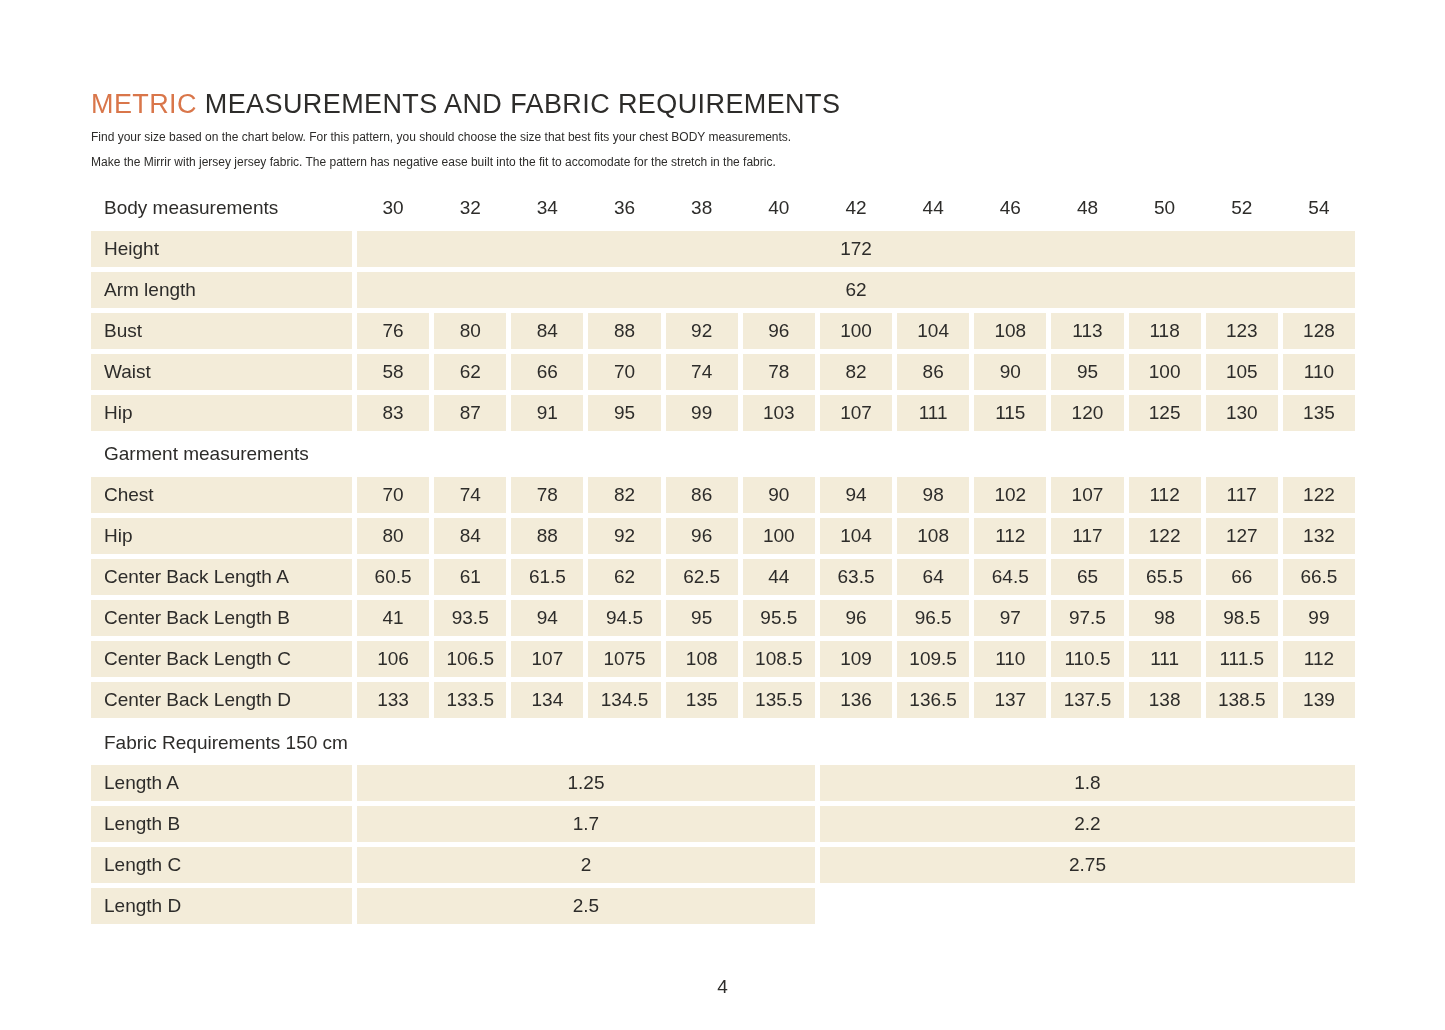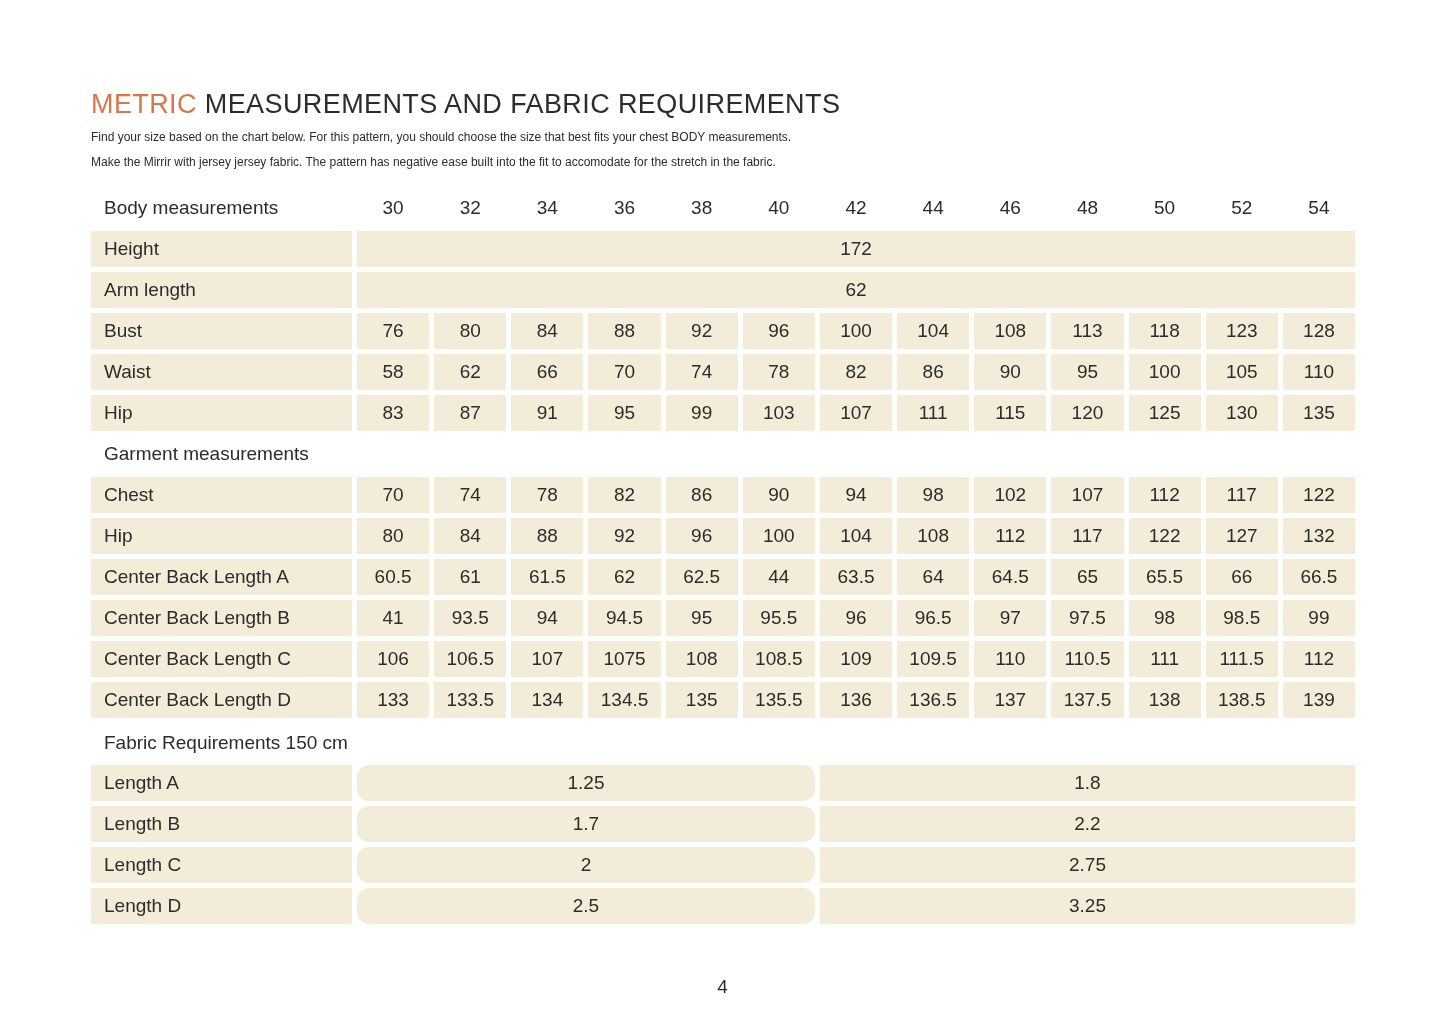--- a/index.html
+++ b/index.html
@@ -42,21 +42,21 @@
     display: flex;
     align-items: center;
     font-size: 19px;
     background: #f3ecd9;
   }
   .label-cell { padding-left: 13px; justify-content: flex-start; }
   .value-cell { justify-content: center; }
   .header-row { margin-bottom: 5px; }
   .header-row .cell { background: transparent; }
   .span-all   { grid-column: 2 / 15; }
-  .span-left  { grid-column: 2 / 8; border-radius: 12px; }
+  .span-left  { grid-column: 2 / 8; }
   .span-right { grid-column: 8 / 15; }
 
   .section-label {
     font-size: 19px;
     line-height: 20px;
     height: 20px;
     padding-left: 13px;
     margin: 13px 0 13px 0;
   }
   .section-label.fabric { margin: 15px 0 12px 0; }
@@ -270,20 +270,19 @@
           <div class="cell value-cell span-right">2.2</div>
         </div>
         <div class="grid-row">
           <div class="cell label-cell">Length C</div>
           <div class="cell value-cell span-left">2</div>
           <div class="cell value-cell span-right">2.75</div>
         </div>
         <div class="grid-row">
           <div class="cell label-cell">Length D</div>
           <div class="cell value-cell span-left">2.5</div>
-          <div class="cell value-cell span-right">3.25</div>
         </div>
       </div>
   </div>
 
   <div class="page-number">4</div>
 
 </div>
 
 </body></html>

